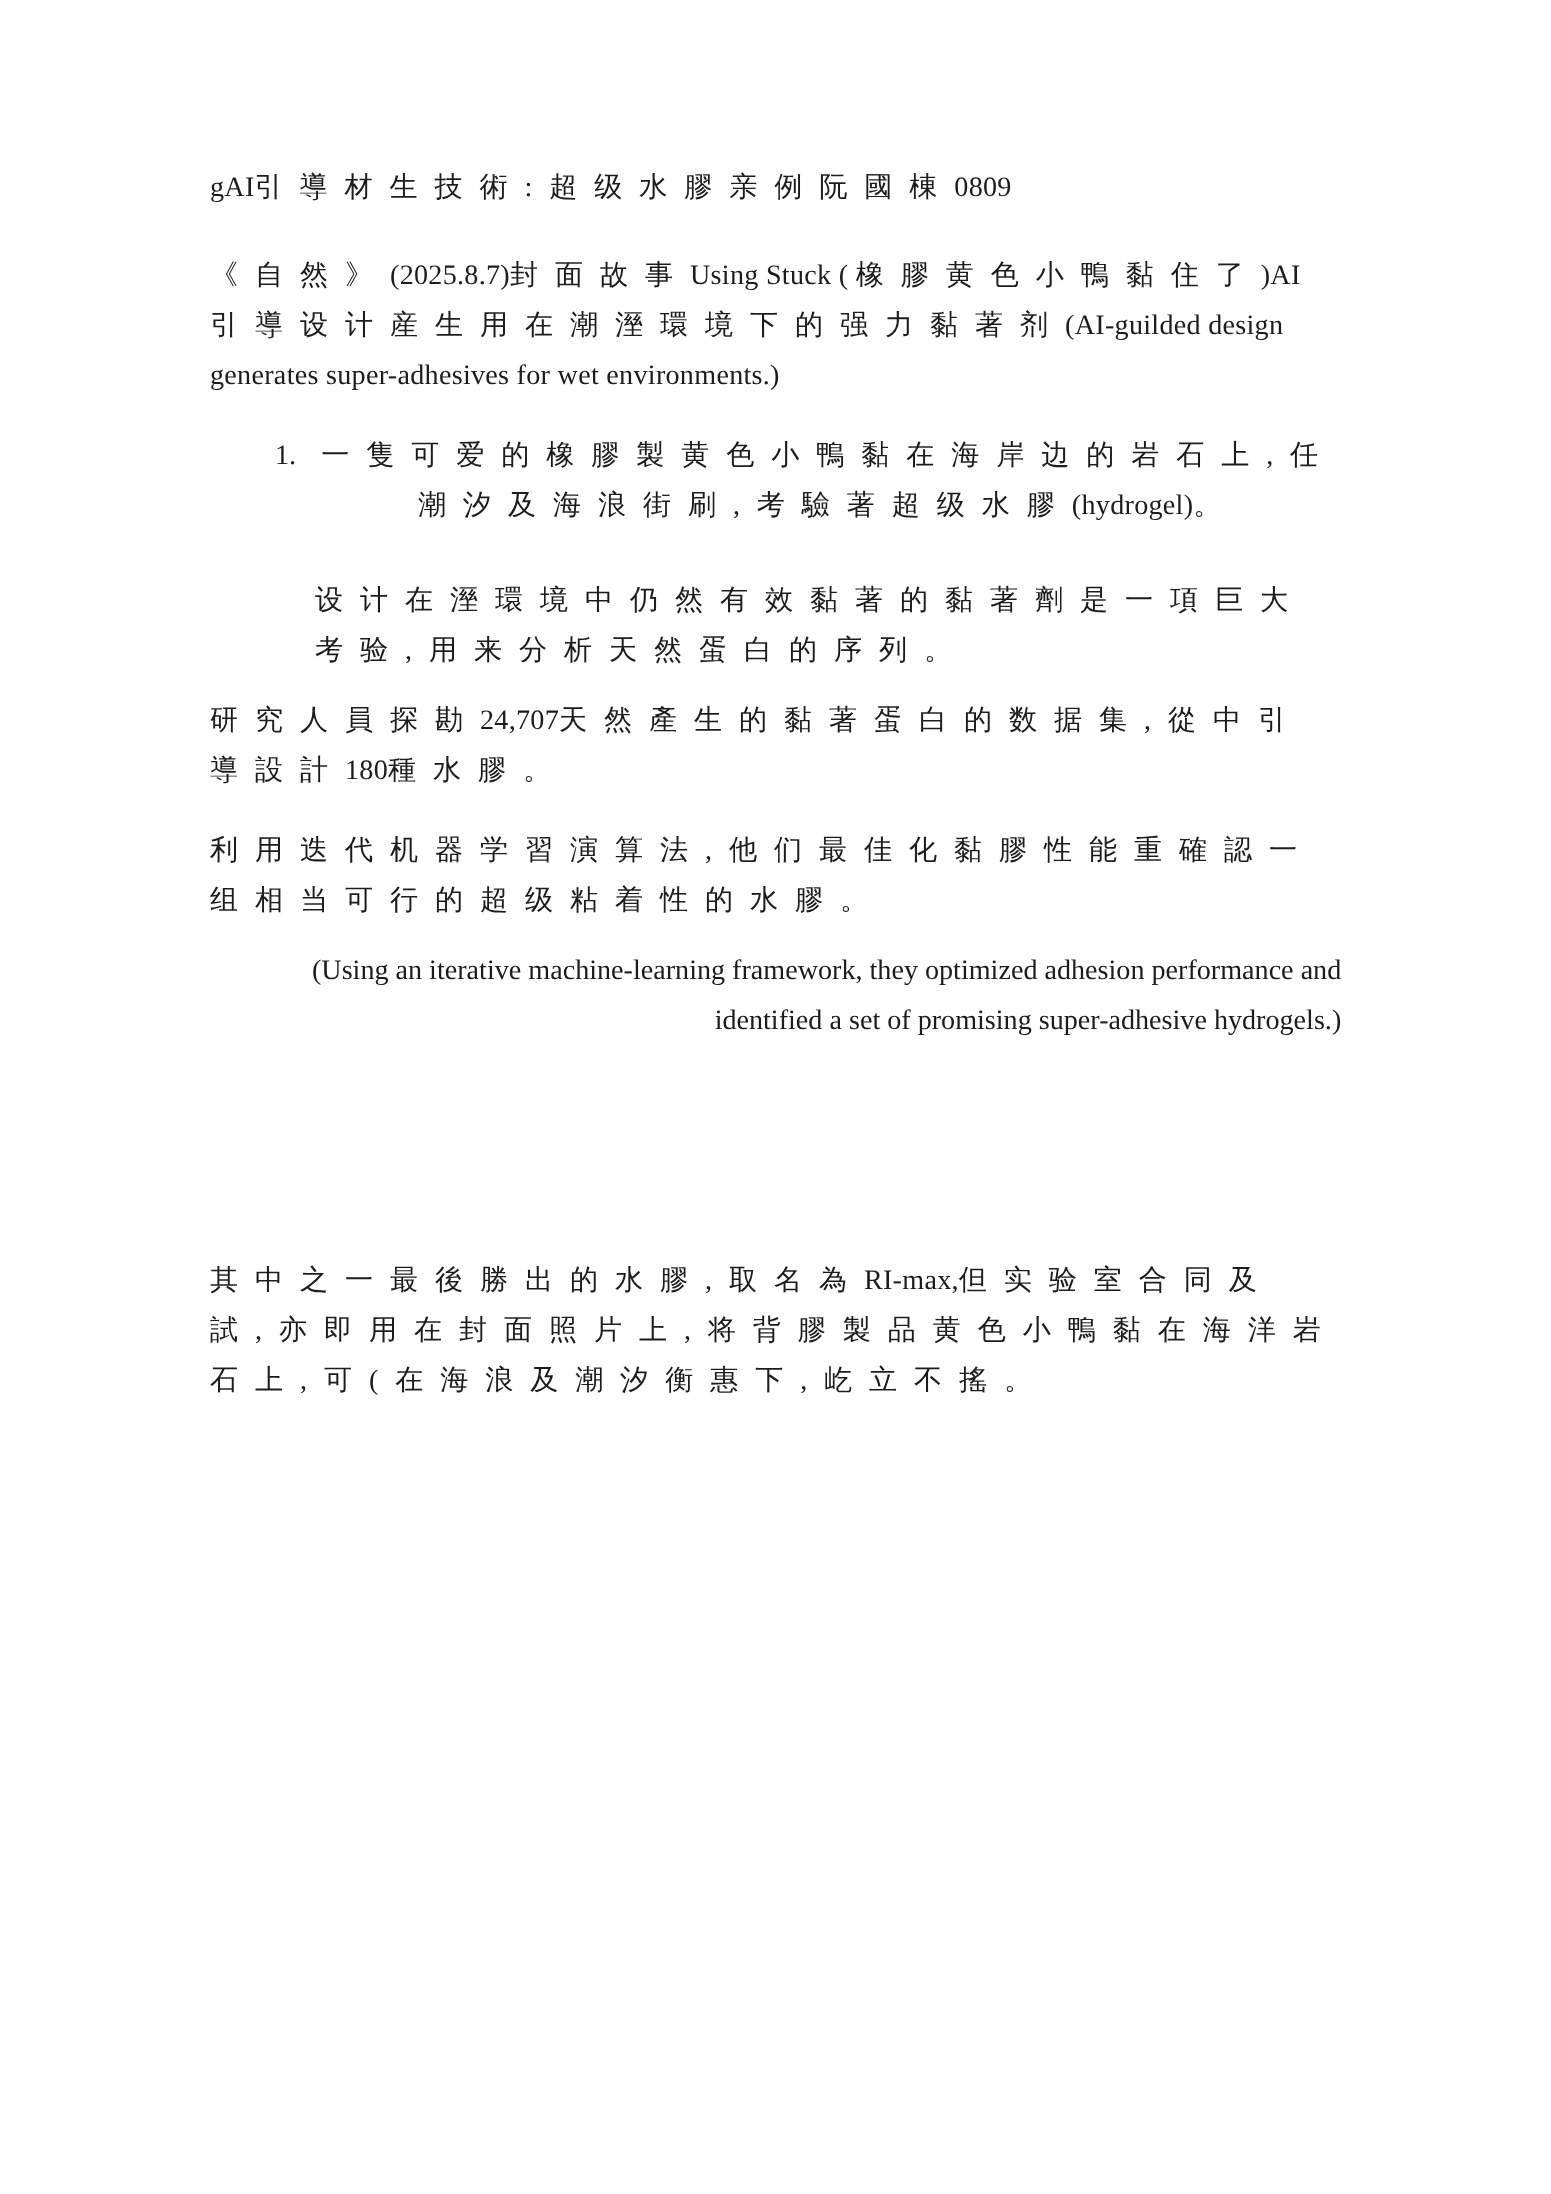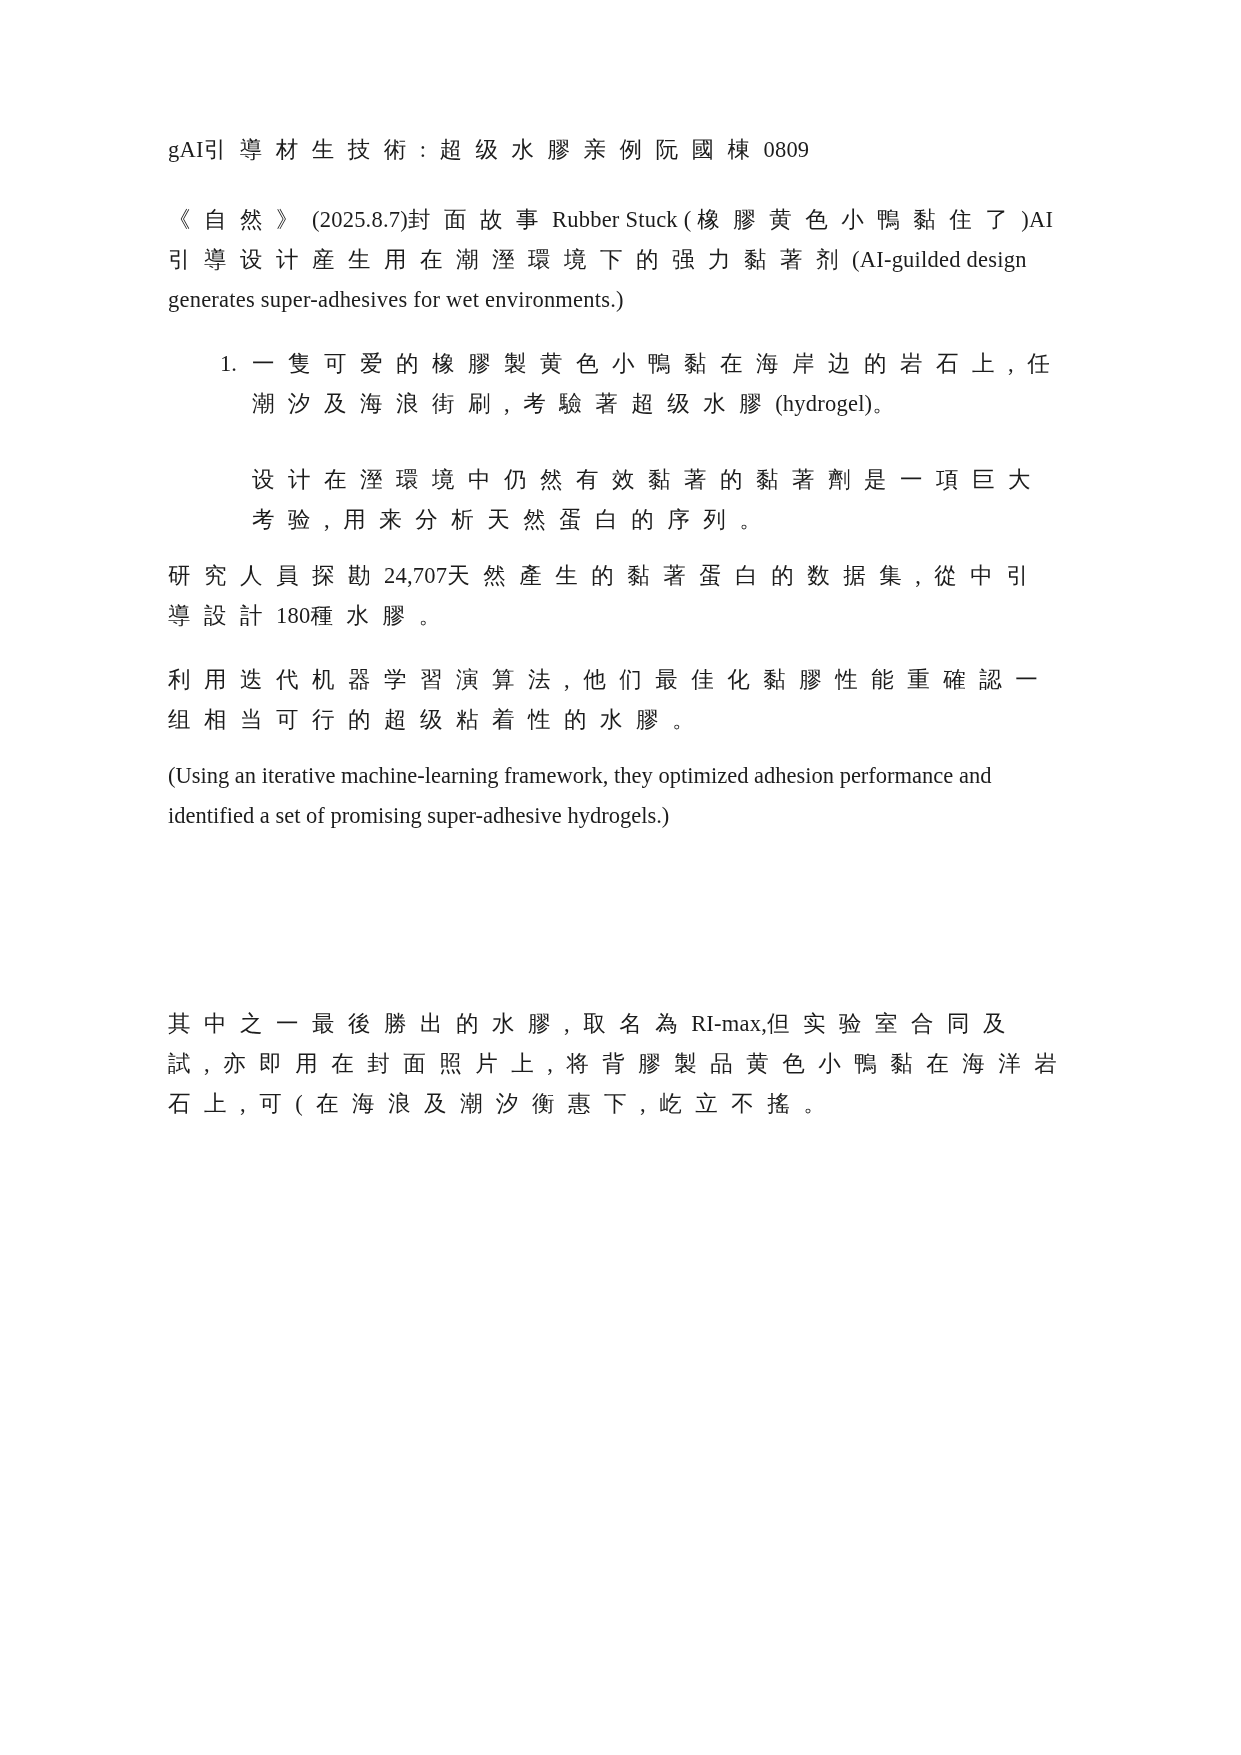--- a/index.html
+++ b/index.html
@@ -21,35 +21,35 @@
   .cjk .lat { letter-spacing: 0.01em; }
   
   .en { letter-spacing: 0; }
 
   .doc-title { margin-bottom: 30px; }
   .mb-sm { margin-bottom: 16px; }
   .mb { margin-bottom: 24px; }
   .mb-list { margin-bottom: 36px; }
   .mb-lg { margin-bottom: 100px; }
   .mb-xl { margin-bottom: 118px; }
-  .mb-xxl { margin-bottom: 168px; }
+  .mb-xxl { margin-bottom: 168px; text-align: right; }
 
   .list-row { display: flex; margin-left: 52px; }
   .list-num { width: 32px; flex: none; }
-  .list-body { flex: 1; }
+  .list-body { flex: 1; text-align: center; }
   .indent { margin-left: 84px; }
 </style>
 </head>
 <body>
 
 <div class="page">
 
   <p class="cjk doc-title"><span class="lat">gAI</span>引導材生技術:超级水膠亲例阮國棟<span class="lat">0809</span></p>
 
-  <p class="cjk mb">《自然》<span class="lat">(2025.8.7)</span>封面故事<span class="lat">Rubber Stuck ( </span>橡膠黄色小鴨黏住了<span class="lat">)AI</span>引導设计産生用在潮溼環境下的强力黏著剂<span class="lat">(AI-guilded design generates super-adhesives for wet environments.)</span></p>
+  <p class="cjk mb">《自然》<span class="lat">(2025.8.7)</span>封面故事<span class="lat">Using Stuck ( </span>橡膠黄色小鴨黏住了<span class="lat">)AI</span>引導设计産生用在潮溼環境下的强力黏著剂<span class="lat">(AI-guilded design generates super-adhesives for wet environments.)</span></p>
 
   <div class="list-row mb-list">
     <span class="list-num">1.</span>
     <div class="list-body">
       <p class="cjk">一隻可爱的橡膠製黄色小鴨黏在海岸边的岩石上,任潮汐及海浪街刷,考驗著超级水膠<span class="lat">(hydrogel)</span>。</p>
     </div>
   </div>
 
   <p class="cjk indent mb-sm">设计在溼環境中仍然有效黏著的黏著劑是一項巨大考验,用来分析天然蛋白的序列。</p>
 

